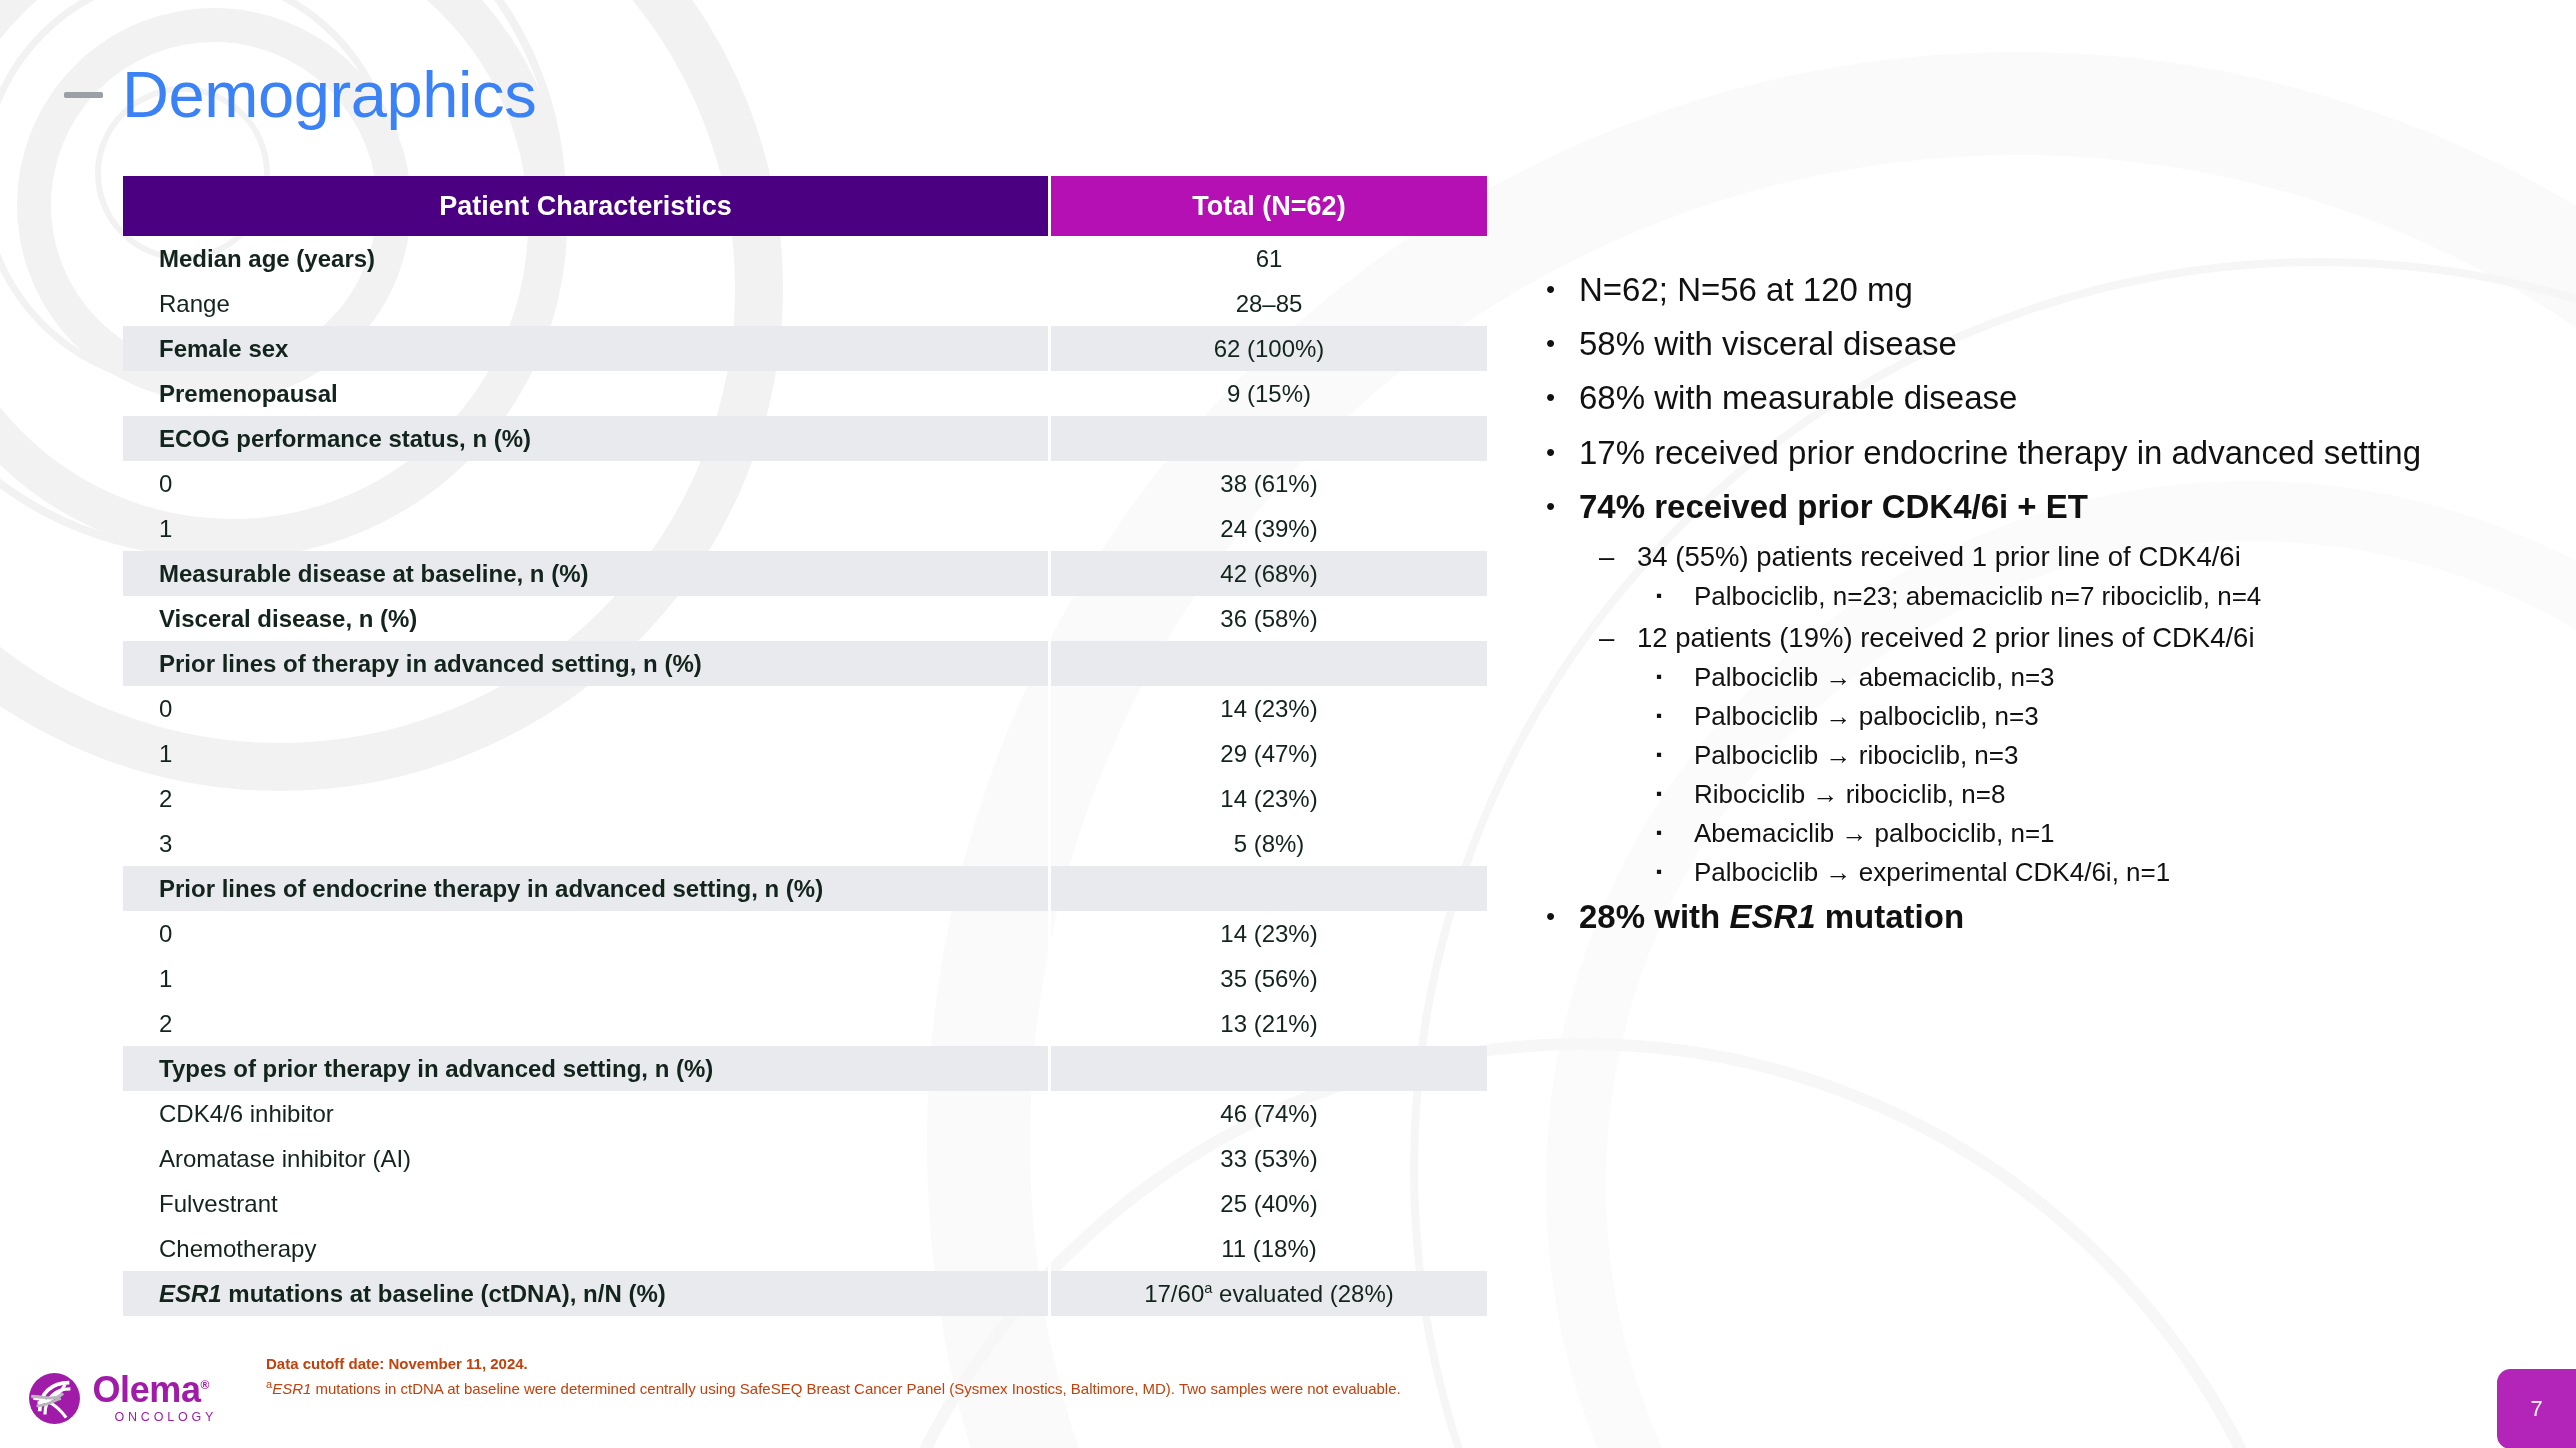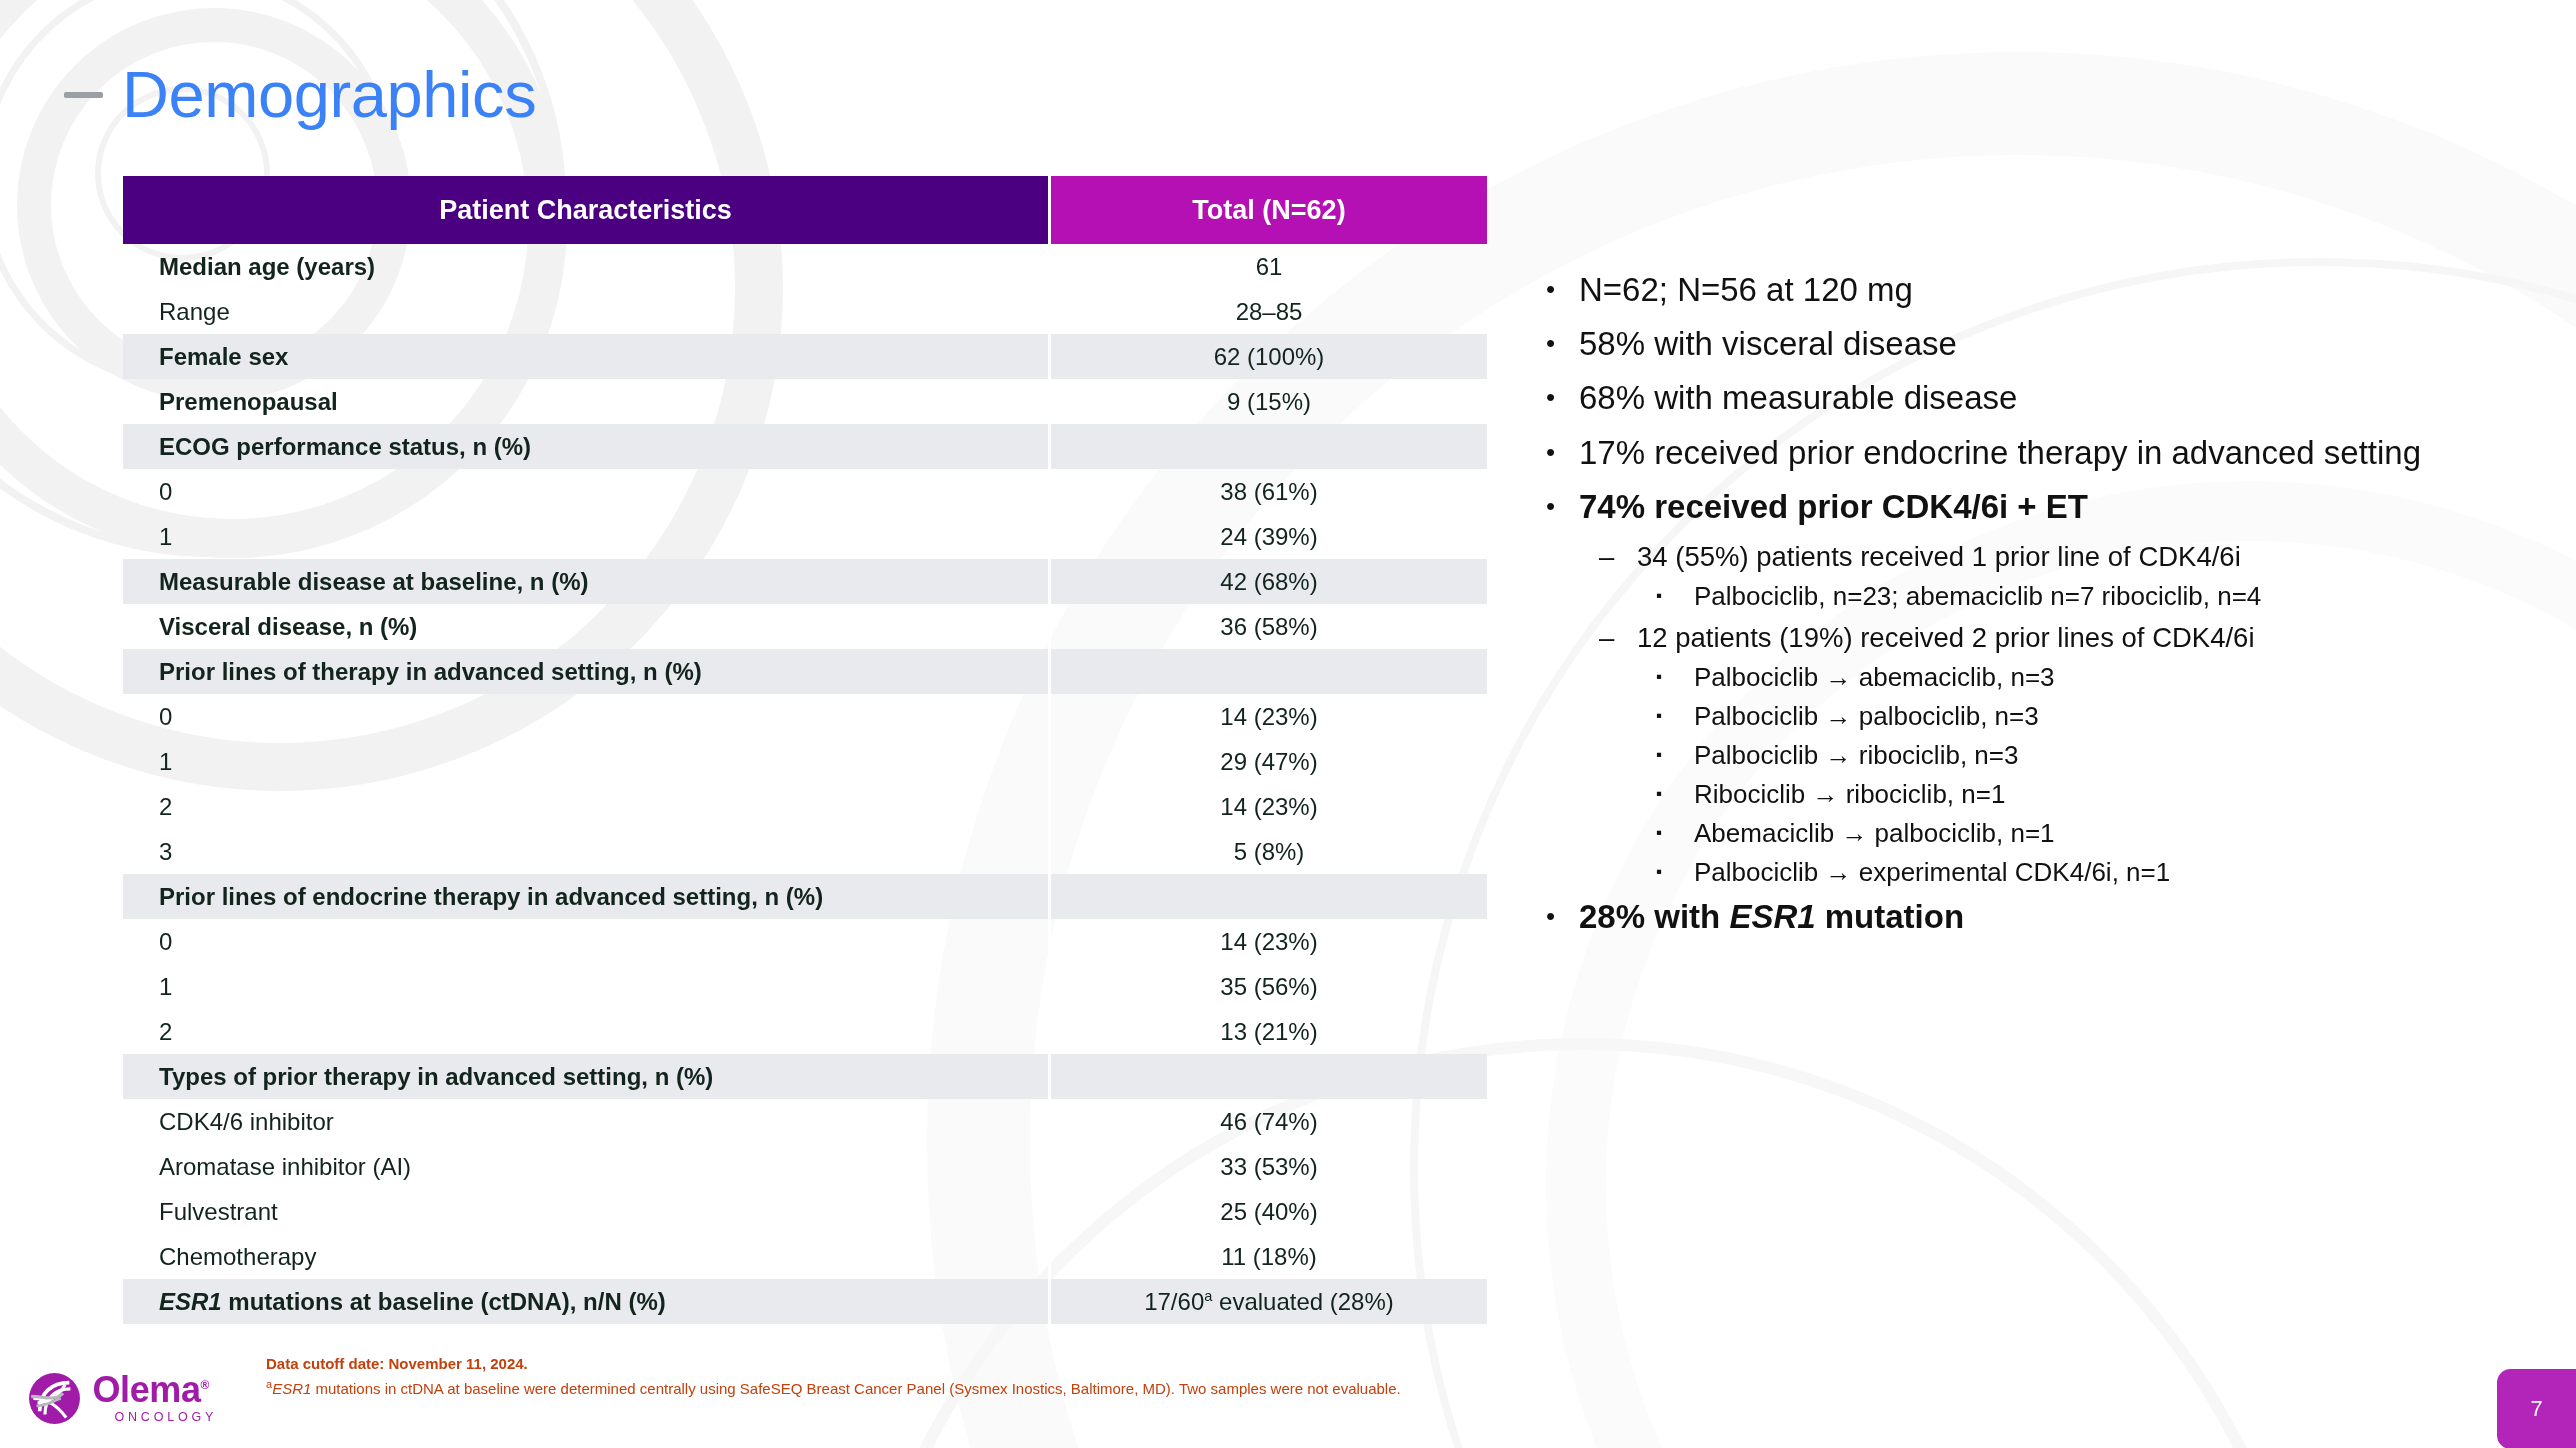--- a/index.html
+++ b/index.html
@@ -110,21 +110,21 @@
   table.demo {
     border-collapse: separate;
     border-spacing: 0;
     width: 100%;
     table-layout: fixed;
   }
   table.demo col.c1 { width: 925px; }
   table.demo col.c2 { width: 439px; }
 
   table.demo thead th {
-    height: 68px;
+    height: 60px;
     color: #ffffff;
     font-size: 27px;
     font-weight: bold;
     text-align: center;
     padding: 0;
     vertical-align: middle;
   }
   th.h1 { background: #4B0082; }
   th.h2 { background: #B410B4; border-left: 3.4px solid #ffffff; }
 
@@ -426,21 +426,21 @@
       <div class="b-l3">
         <span class="mk">▪</span>
         <span class="tx">Palbociclib → palbociclib, n=3</span>
       </div>
       <div class="b-l3">
         <span class="mk">▪</span>
         <span class="tx">Palbociclib → ribociclib, n=3</span>
       </div>
       <div class="b-l3">
         <span class="mk">▪</span>
-        <span class="tx">Ribociclib → ribociclib, n=1</span>
+        <span class="tx">Ribociclib → ribociclib, n=8</span>
       </div>
       <div class="b-l3">
         <span class="mk">▪</span>
         <span class="tx">Abemaciclib → palbociclib, n=1</span>
       </div>
       <div class="b-l3">
         <span class="mk">▪</span>
         <span class="tx">Palbociclib → experimental CDK4/6i, n=1</span>
       </div>
       <div class="b-l1 strong">

